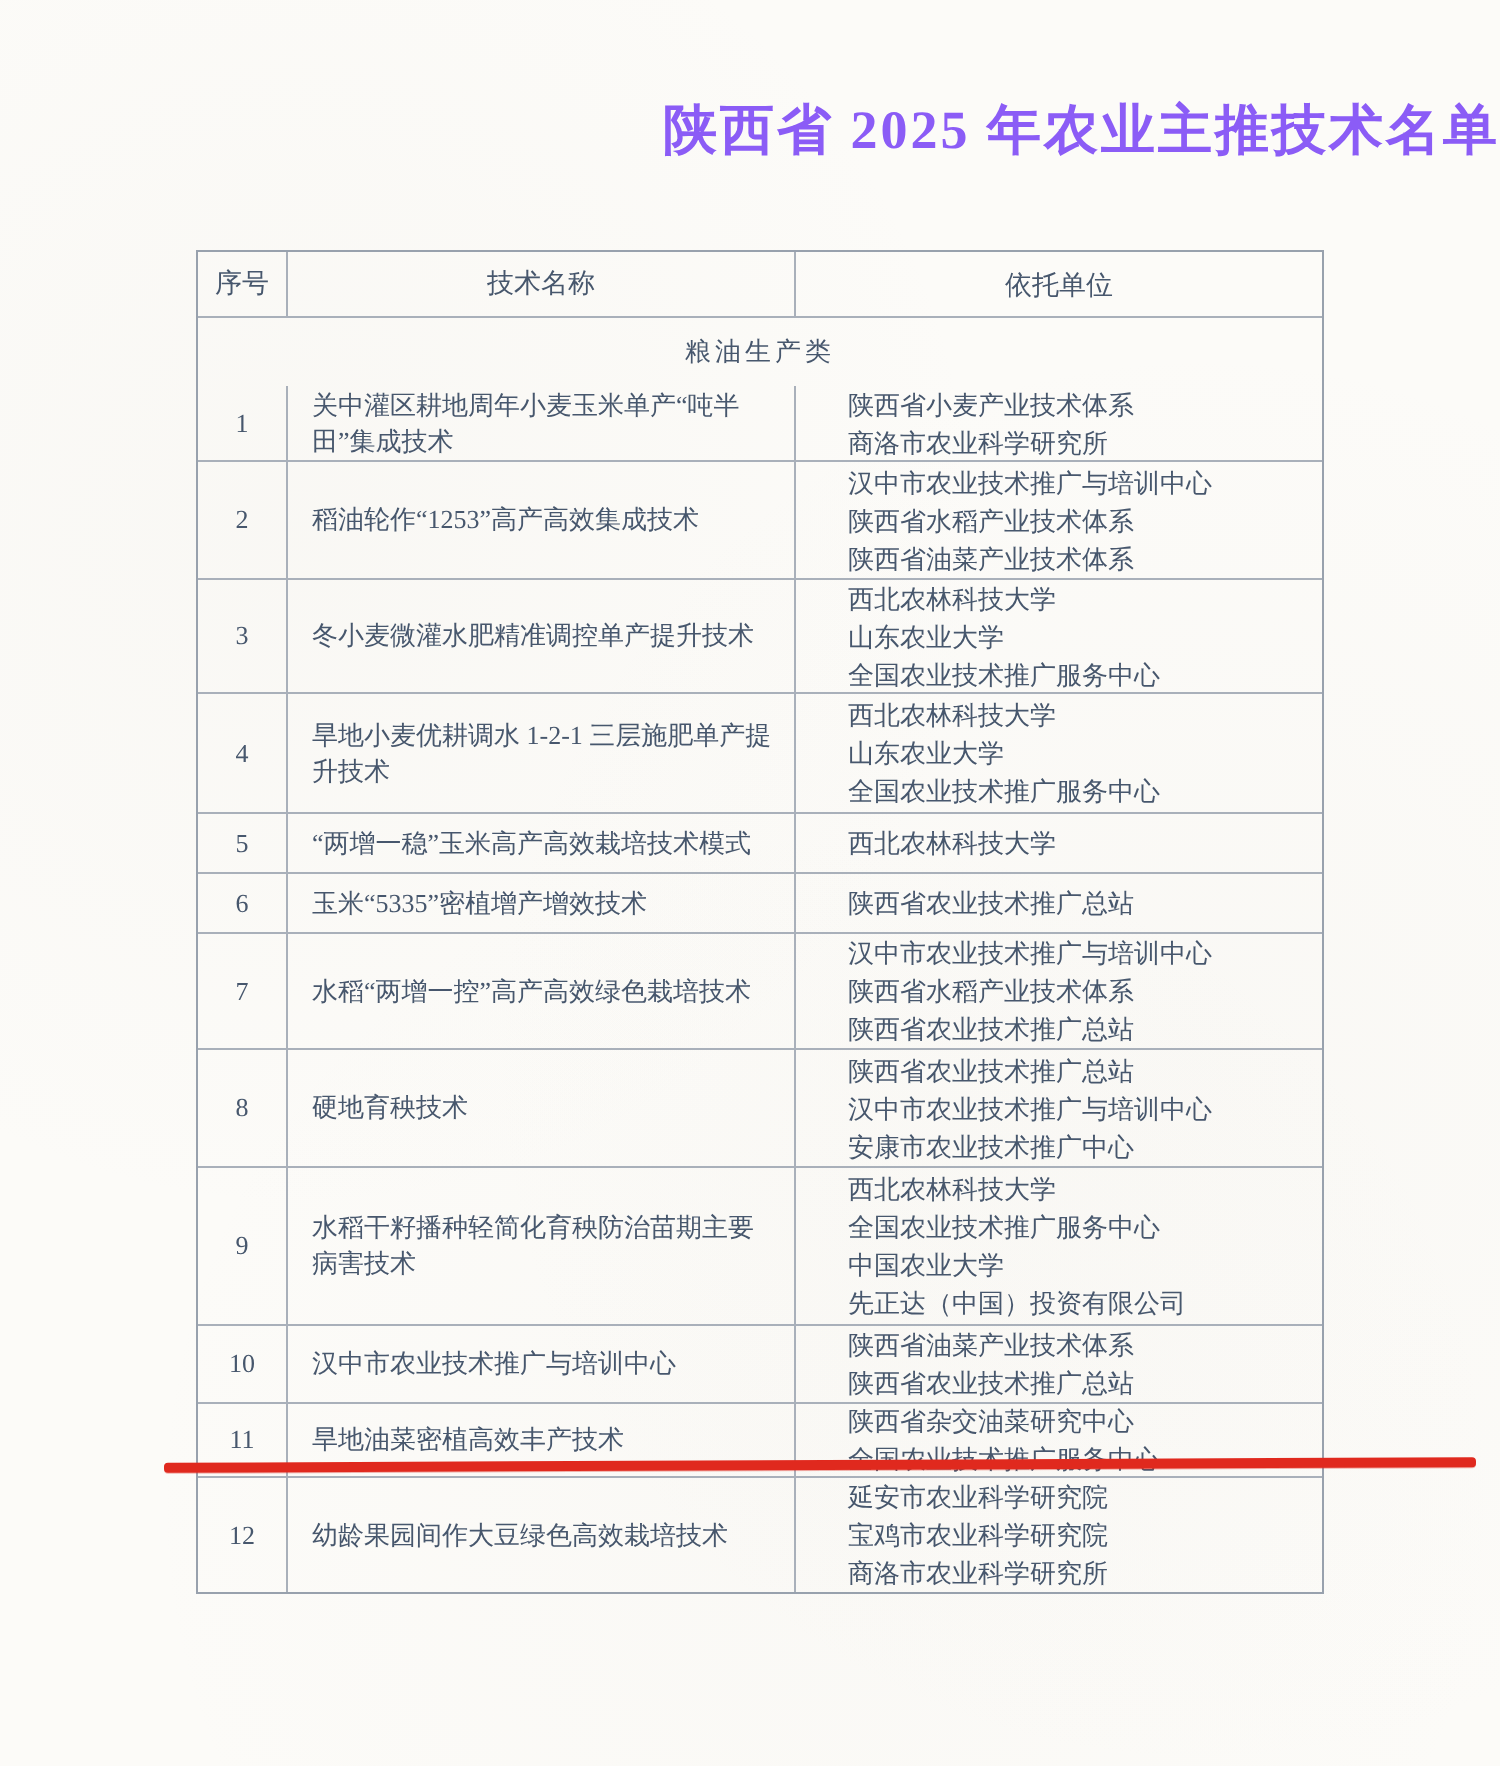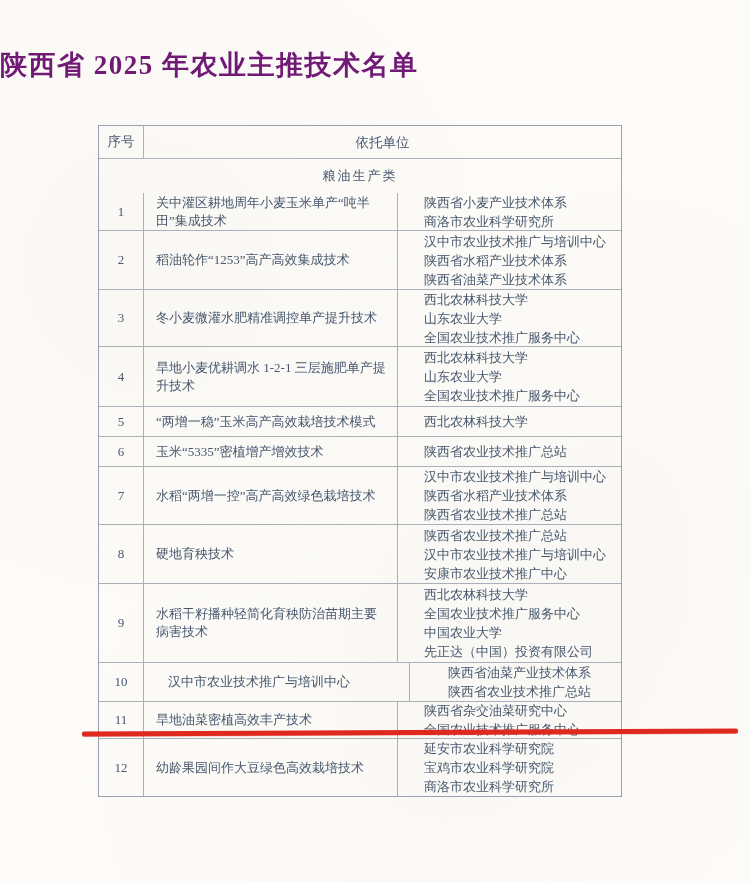--- a/index.html
+++ b/index.html
@@ -13,27 +13,27 @@
   
   body::before {
     content: ""; position: absolute; inset: 0; pointer-events: none;
     background:
       radial-gradient(circle at 20% 30%, rgba(210,205,195,0.07), transparent 40%),
       radial-gradient(circle at 80% 60%, rgba(210,205,195,0.06), transparent 45%),
       radial-gradient(circle at 55% 85%, rgba(210,205,195,0.05), transparent 40%);
   }
   .title {
     position: absolute; top: 47px; left: 0; width: 100%;
-    text-align: left;
+    text-align: right;
     font-size: 27px; font-weight: bold;
     letter-spacing: 1.5px;
-    color: #701a75;
+    color: #8b5cf6;
   }
   .doc-table {
-    position: absolute; left: 98px; top: 125px; width: 524px;
+    position: absolute; left: 98px; top: 125px; width: 564px;
     border: 1px solid #98a1ad;
     display: flex; flex-direction: column;
     color: #47576d;
     font-size: 13px;
     box-sizing: border-box;
   }
   .trow {
     display: flex; box-sizing: border-box;
     border-top: 1px solid #a9b0ba;
   }
@@ -78,20 +78,21 @@
   }
 </style>
 </head>
 <body>
 
 <div class="title">陕西省 2025 年农业主推技术名单</div>
 
 <div class="doc-table">
   <div class="trow header-row">
     <div class="cell cell-index">序号</div>
+    <div class="cell cell-name">技术名称</div>
     <div class="cell cell-org">依托单位</div>
   </div>
   <div class="trow section-row">
     <div class="cell section-cell">粮油生产类</div>
   </div>
   <div id="rows-container">
       <div class="trow body-row" style="height: 37px;">
     <div class="cell cell-index">1</div>
     <div class="cell cell-name">关中灌区耕地周年小麦玉米单产“吨半田”集成技术</div>
     <div class="cell cell-org">
@@ -161,21 +162,21 @@
       <div class="trow body-row" style="height: 79px;">
     <div class="cell cell-index">9</div>
     <div class="cell cell-name">水稻干籽播种轻简化育秧防治苗期主要病害技术</div>
     <div class="cell cell-org">
           <div class="org-line">西北农林科技大学</div>
           <div class="org-line">全国农业技术推广服务中心</div>
           <div class="org-line">中国农业大学</div>
           <div class="org-line">先正达（中国）投资有限公司</div>
         </div>
   </div>
-      <div class="trow body-row" style="height: 39px; gap: 12px;">
+      <div class="trow body-row" style="height: 39px;">
     <div class="cell cell-index">10</div>
     <div class="cell cell-name">汉中市农业技术推广与培训中心</div>
     <div class="cell cell-org">
           <div class="org-line">陕西省油菜产业技术体系</div>
           <div class="org-line">陕西省农业技术推广总站</div>
         </div>
   </div>
       <div class="trow body-row" style="height: 37px;">
     <div class="cell cell-index">11</div>
     <div class="cell cell-name">旱地油菜密植高效丰产技术</div>

